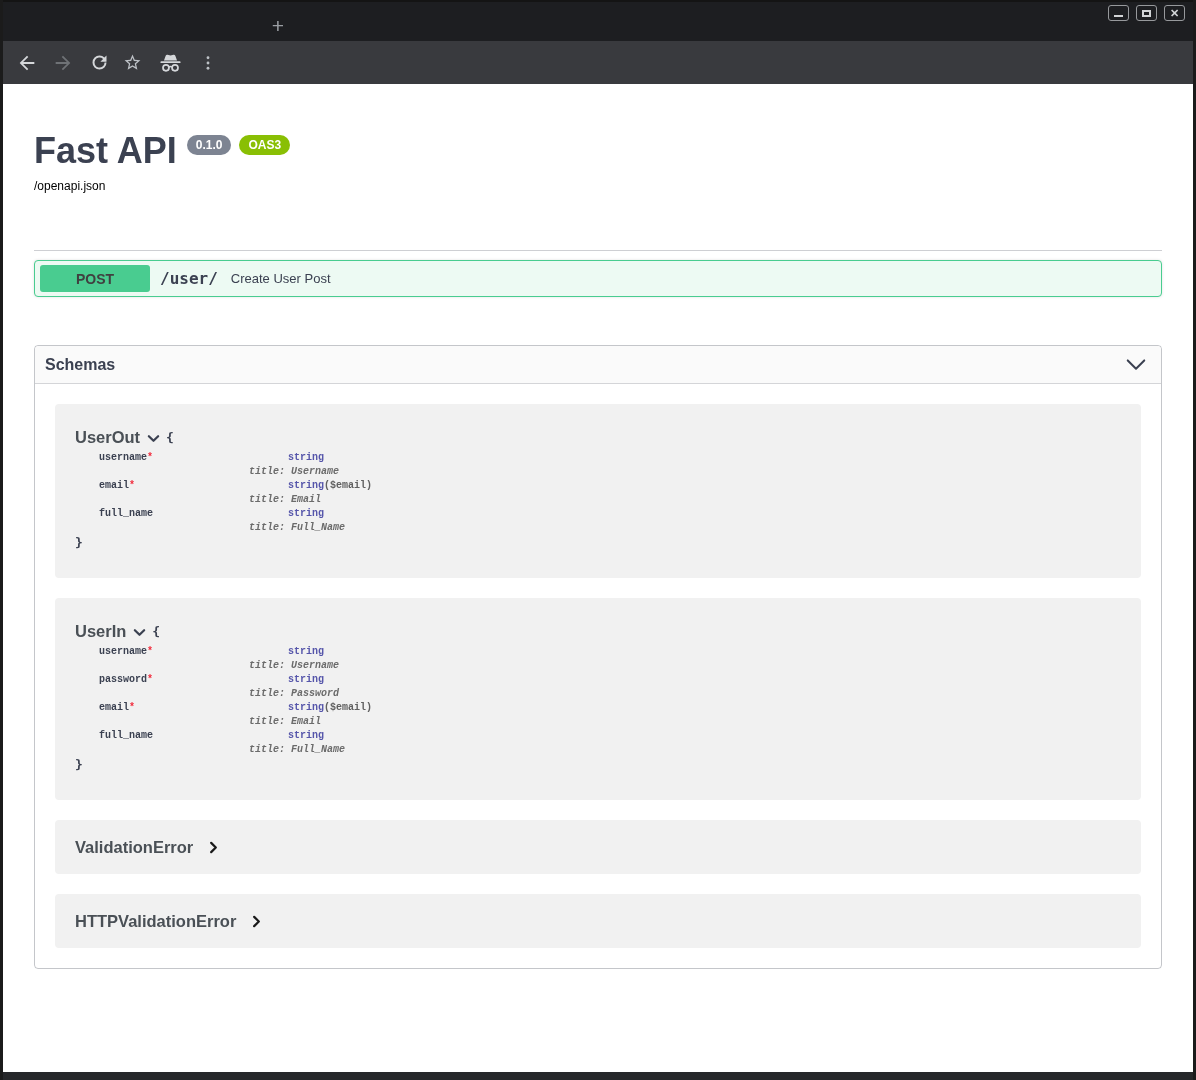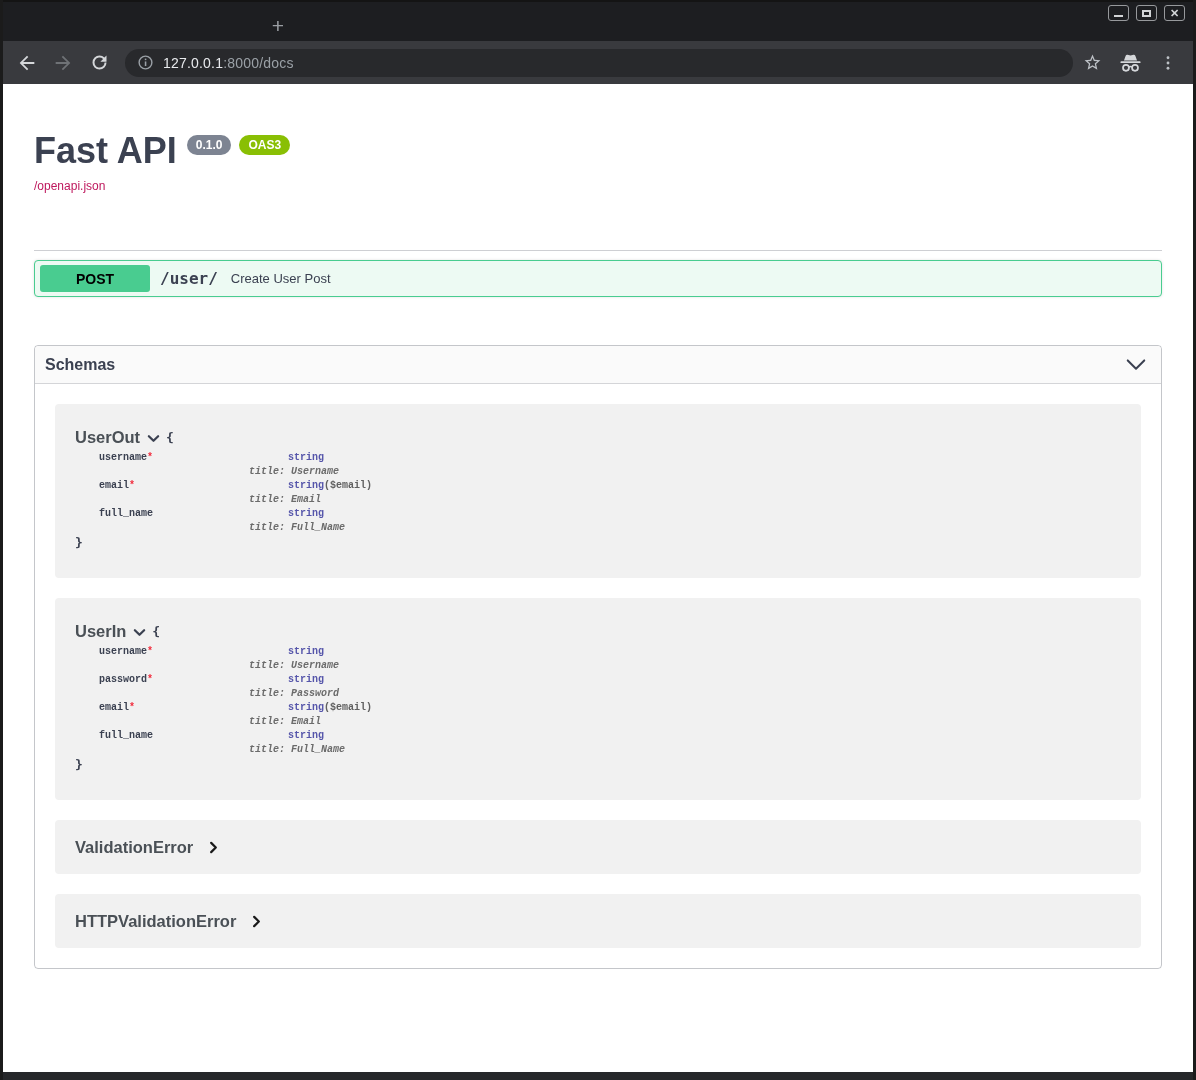--- a/index.html
+++ b/index.html
@@ -37,31 +37,31 @@
 
   
   .page { height:988px; background:#fff; padding:46px 31px 0 31px; overflow:hidden; }
   .bottom-strip { position:absolute; left:0; right:0; bottom:0; height:8px; background:#26272a; }
 
   .api-title { font-size:36px; font-weight:700; color:#3b4151; display:flex; align-items:flex-start; }
   .badges { display:flex; gap:8px; margin:5px 0 0 10px; }
   .pill { font-size:12px; font-weight:700; color:#fff; padding:3px 9px; border-radius:57px; }
   .pill.version { background:#7d8492; }
   .pill.oas { background:#89bf04; }
-  .spec-link { display:inline-block; margin-top:7px; font-size:12px; color:#be185d; text-decoration:none; }
+  .spec-link { display:inline-block; margin-top:7px; font-size:12px; color:#000000; text-decoration:none; }
 
   .tag-section { margin-top:56px; }
   .tag-header { display:flex; align-items:center; justify-content:space-between; padding:0 7px 0 7px; cursor:pointer; }
   .tag-name { font-size:24px; font-weight:700; color:#3b4151; }
   .tag-hr { border:none; border-bottom:1px solid rgba(59,65,81,.25); margin-top:10px; }
 
   .opblock { margin-top:9px; border:1px solid #49cc90; background:#edfaf3; border-radius:4px;
              height:37px; display:flex; align-items:center; padding:0 5px;
              box-shadow:0 0 3px rgba(0,0,0,.12); cursor:pointer; }
-  .method-badge { background:#49cc90; color:#000000; font-weight:700; font-size:14px;
+  .method-badge { background:#49cc90; color:#404040; font-weight:700; font-size:14px;
                   width:110px; height:27px; border-radius:3px;
                   display:flex; align-items:center; justify-content:center; }
   .op-path { font-family:"DejaVu Sans Mono", monospace; font-weight:700; font-size:16px; color:#3b4151; margin-left:10px; }
   .op-summary { font-size:13px; color:#3b4151; margin-left:13px; }
 
   .models { margin-top:48px; border:1px solid rgba(59,65,81,.3); border-radius:4px; }
   .models-header { height:38px; background:#fafafa; border-bottom:1px solid rgba(59,65,81,.2);
                    display:flex; align-items:center; justify-content:space-between;
                    padding:0 14px 0 10px; cursor:pointer; border-radius:4px 4px 0 0; }
   .models-header h4 { font-size:16px; font-weight:700; color:#3b4151; }
@@ -117,30 +117,20 @@
     <span class="nav-icon">
       <svg width="22" height="22" viewBox="0 0 24 24">
           <path d="M4 11h12.2l-5.6-5.6L12 4l8 8-8 8-1.4-1.4 5.6-5.6H4z" fill="#6f7276"></path>
         </svg>
     </span>
     <span class="nav-icon">
       <svg width="21" height="21" viewBox="0 0 24 24">
           <path d="M17.65 6.35A7.95 7.95 0 0 0 12 4a8 8 0 1 0 8 8h-2.2a5.8 5.8 0 1 1-1.7-4.1L13 11h7V4l-2.35 2.35z" fill="#d5d7da"></path>
         </svg>
     </span>
-    <div class="omnibox">
-      <span>
-        <svg width="17" height="17" viewBox="0 0 24 24">
-            <circle cx="12" cy="12" r="9" fill="none" stroke="#9aa0a6" stroke-width="2"></circle>
-            <rect x="11" y="10.5" width="2.2" height="6.5" fill="#9aa0a6"></rect>
-            <rect x="11" y="6.5" width="2.2" height="2.2" fill="#9aa0a6"></rect>
-          </svg>
-      </span>
-      <span class="url"><b>127.0.0.1</b><span>:8000/docs</span></span>
-    </div>
     <div class="tool-right">
       <span>
         <svg width="19" height="19" viewBox="0 0 24 24">
             <path d="M22 9.24l-7.19-.62L12 2 9.19 8.62 2 9.24l5.46 4.73L5.82 21 12 17.27 18.18 21l-1.63-7.03L22 9.24zM12 15.4l-3.76 2.27 1-4.28-3.32-2.88 4.38-.38L12 6.1l1.71 4.04 4.38.38-3.32 2.88 1 4.28L12 15.4z" fill="#bdc1c6"></path>
           </svg>
       </span>
       <span>
         <svg width="25" height="22" viewBox="0 0 26 22">
             <path d="M6.2 8.5L8 3.4c.3-.8 1.1-1.2 1.9-1L13 3.2l3.1-.8c.8-.2 1.6.2 1.9 1l1.8 5.1z" fill="#d5d7da"></path>
             <rect x="2.5" y="9.2" width="21" height="1.8" rx="0.9" fill="#d5d7da"></rect>

